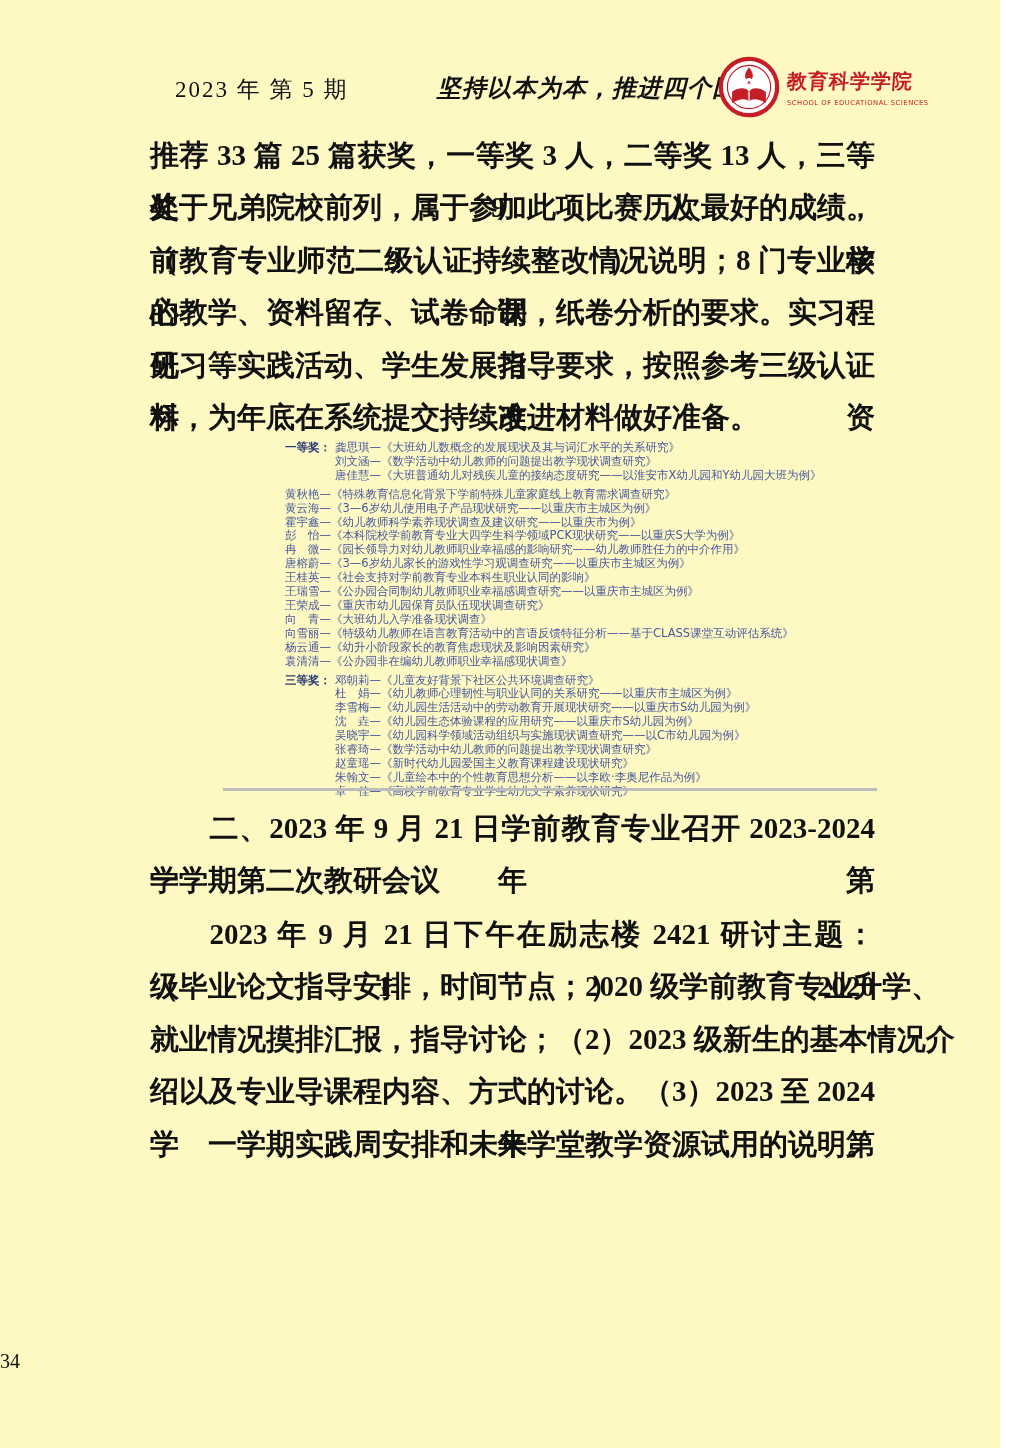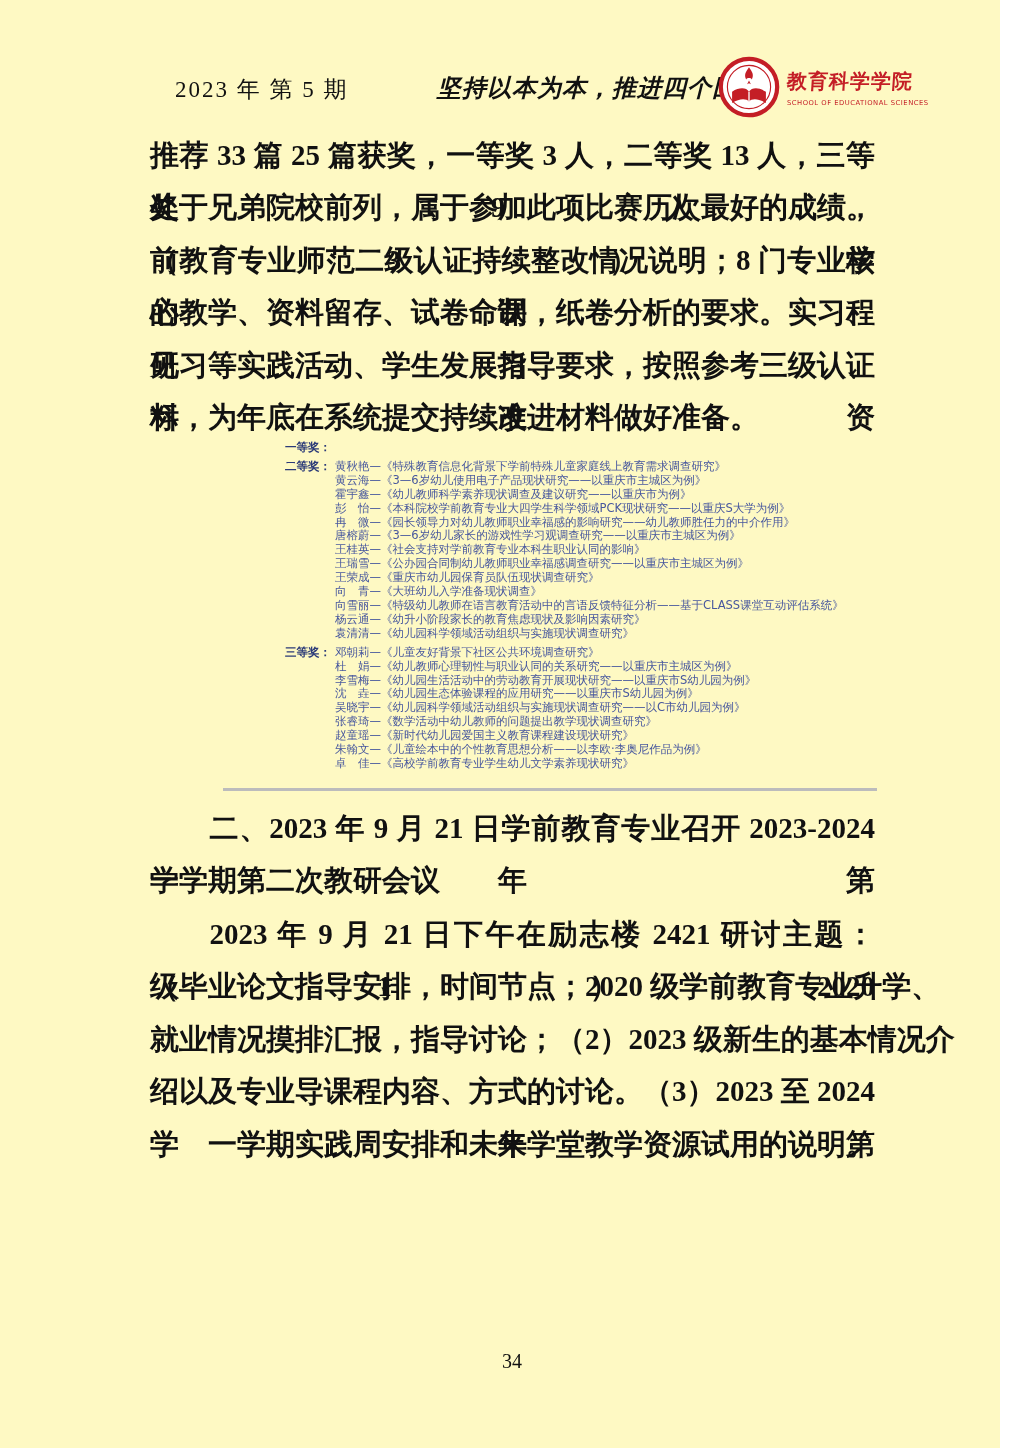--- a/index.html
+++ b/index.html
@@ -31,21 +31,21 @@
   #awards{position:absolute;left:285px;top:441px;width:600px;
           font-family:"DejaVu Sans",sans-serif;font-size:11.5px;}
   .award-group{display:flex;margin-bottom:5px;}
   .award-label{flex:0 0 50px;font-weight:bold;color:#2B3A78;line-height:13.9px;}
   .award-entries{color:#47579E;}
   .award-entry{line-height:13.9px;white-space:nowrap;}
 
   .divider{position:absolute;left:223px;top:788px;width:654px;height:3px;background:#bcbcbc;}
 
   
-  .footer{position:absolute;left:0;top:1348px;width:1024px;text-align:center;
+  .footer{position:absolute;left:0;top:1348px;width:1024px;text-align:left;
           font-size:20px;line-height:26px;}
 </style>
 </head>
 <body>
 
 <div id="page">
 
   <div class="hdr-issue">2023 年 第 5 期</div>
   <div class="hdr-slogan">坚持以本为本，推进四个回归</div>
 
@@ -71,37 +71,41 @@
     <div class="bline jl">处于兄弟院校前列，属于参加此项比赛历次最好的成绩。（3）学</div>
     <div class="bline jl">前教育专业师范二级认证持续整改情况说明；8 门专业核心课程</div>
     <div class="bline jl">的教学、资料留存、试卷命制，纸卷分析的要求。实习、见习、</div>
     <div class="bline jl">研习等实践活动、学生发展指导要求，按照参考三级认证标准资</div>
     <div class="bline">料，为年底在系统提交持续改进材料做好准备。</div>
   </div>
 
   <div id="awards">
     <div class="award-group">
       <div class="award-label">一等奖：</div>
+      <div class="award-entries">
+        <div class="award-entry">龚思琪—《大班幼儿数概念的发展现状及其与词汇水平的关系研究》</div>
+        <div class="award-entry">刘文涵—《数学活动中幼儿教师的问题提出教学现状调查研究》</div>
+        <div class="award-entry">唐佳慧—《大班普通幼儿对残疾儿童的接纳态度研究——以淮安市X幼儿园和Y幼儿园大班为例》</div>
+      </div>
     </div>
     <div class="award-group">
-      <div class="award-label">二等奖：</div>
       <div class="award-entries">
         <div class="award-entry">黄秋艳—《特殊教育信息化背景下学前特殊儿童家庭线上教育需求调查研究》</div>
         <div class="award-entry">黄云海—《3—6岁幼儿使用电子产品现状研究——以重庆市主城区为例》</div>
         <div class="award-entry">霍宇鑫—《幼儿教师科学素养现状调查及建议研究——以重庆市为例》</div>
         <div class="award-entry">彭　怡—《本科院校学前教育专业大四学生科学领域PCK现状研究——以重庆S大学为例》</div>
         <div class="award-entry">冉　微—《园长领导力对幼儿教师职业幸福感的影响研究——幼儿教师胜任力的中介作用》</div>
         <div class="award-entry">唐榕蔚—《3—6岁幼儿家长的游戏性学习观调查研究——以重庆市主城区为例》</div>
         <div class="award-entry">王桂英—《社会支持对学前教育专业本科生职业认同的影响》</div>
         <div class="award-entry">王瑞雪—《公办园合同制幼儿教师职业幸福感调查研究——以重庆市主城区为例》</div>
         <div class="award-entry">王荣成—《重庆市幼儿园保育员队伍现状调查研究》</div>
         <div class="award-entry">向　青—《大班幼儿入学准备现状调查》</div>
         <div class="award-entry">向雪丽—《特级幼儿教师在语言教育活动中的言语反馈特征分析——基于CLASS课堂互动评估系统》</div>
         <div class="award-entry">杨云通—《幼升小阶段家长的教育焦虑现状及影响因素研究》</div>
-        <div class="award-entry">袁清清—《幼儿园科学领域活动组织与实施现状调查研究》</div>
+        <div class="award-entry">袁清清—《公办园非在编幼儿教师职业幸福感现状调查》</div>
       </div>
     </div>
     <div class="award-group">
       <div class="award-label">三等奖：</div>
       <div class="award-entries">
         <div class="award-entry">邓朝莉—《儿童友好背景下社区公共环境调查研究》</div>
         <div class="award-entry">杜　娟—《幼儿教师心理韧性与职业认同的关系研究——以重庆市主城区为例》</div>
         <div class="award-entry">李雪梅—《幼儿园生活活动中的劳动教育开展现状研究——以重庆市S幼儿园为例》</div>
         <div class="award-entry">沈　垚—《幼儿园生态体验课程的应用研究——以重庆市S幼儿园为例》</div>
         <div class="award-entry">吴晓宇—《幼儿园科学领域活动组织与实施现状调查研究——以C市幼儿园为例》</div>

